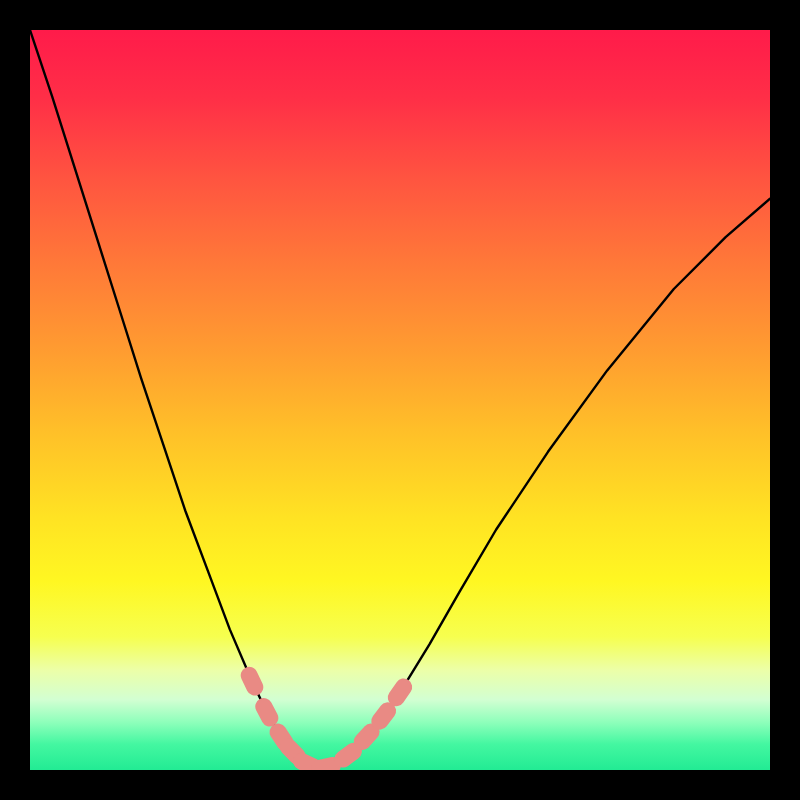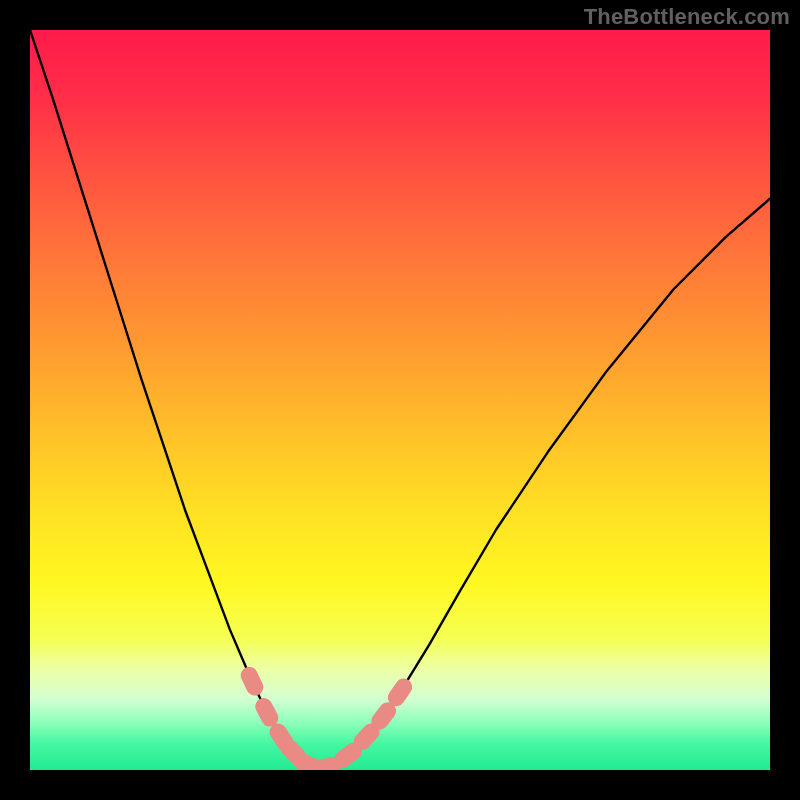--- a/index.html
+++ b/index.html
@@ -69,14 +69,13 @@
           <rect x="-15" y="-8.5" width="30" height="17" rx="8.5" fill="#e98a84" transform="translate(262.7 721.5) rotate(45.8)"></rect>
           <rect x="-15" y="-8.5" width="30" height="17" rx="8.5" fill="#e98a84" transform="translate(277.5 734.1) rotate(25.0)"></rect>
           <rect x="-15" y="-8.5" width="30" height="17" rx="8.5" fill="#e98a84" transform="translate(296.0 737.0) rotate(-12.3)"></rect>
           <rect x="-15" y="-8.5" width="30" height="17" rx="8.5" fill="#e98a84" transform="translate(318.2 725.2) rotate(-36.7)"></rect>
           <rect x="-15" y="-8.5" width="30" height="17" rx="8.5" fill="#e98a84" transform="translate(336.7 706.7) rotate(-47.8)"></rect>
           <rect x="-15" y="-8.5" width="30" height="17" rx="8.5" fill="#e98a84" transform="translate(353.7 686.0) rotate(-53.1)"></rect>
           <rect x="-15" y="-8.5" width="30" height="17" rx="8.5" fill="#e98a84" transform="translate(370.0 662.3) rotate(-55.5)"></rect>
         </g>
     </svg>
   </div>
-  <div class="watermark">TheBottleneck.com</div>
 </div>
 
 </body></html>

